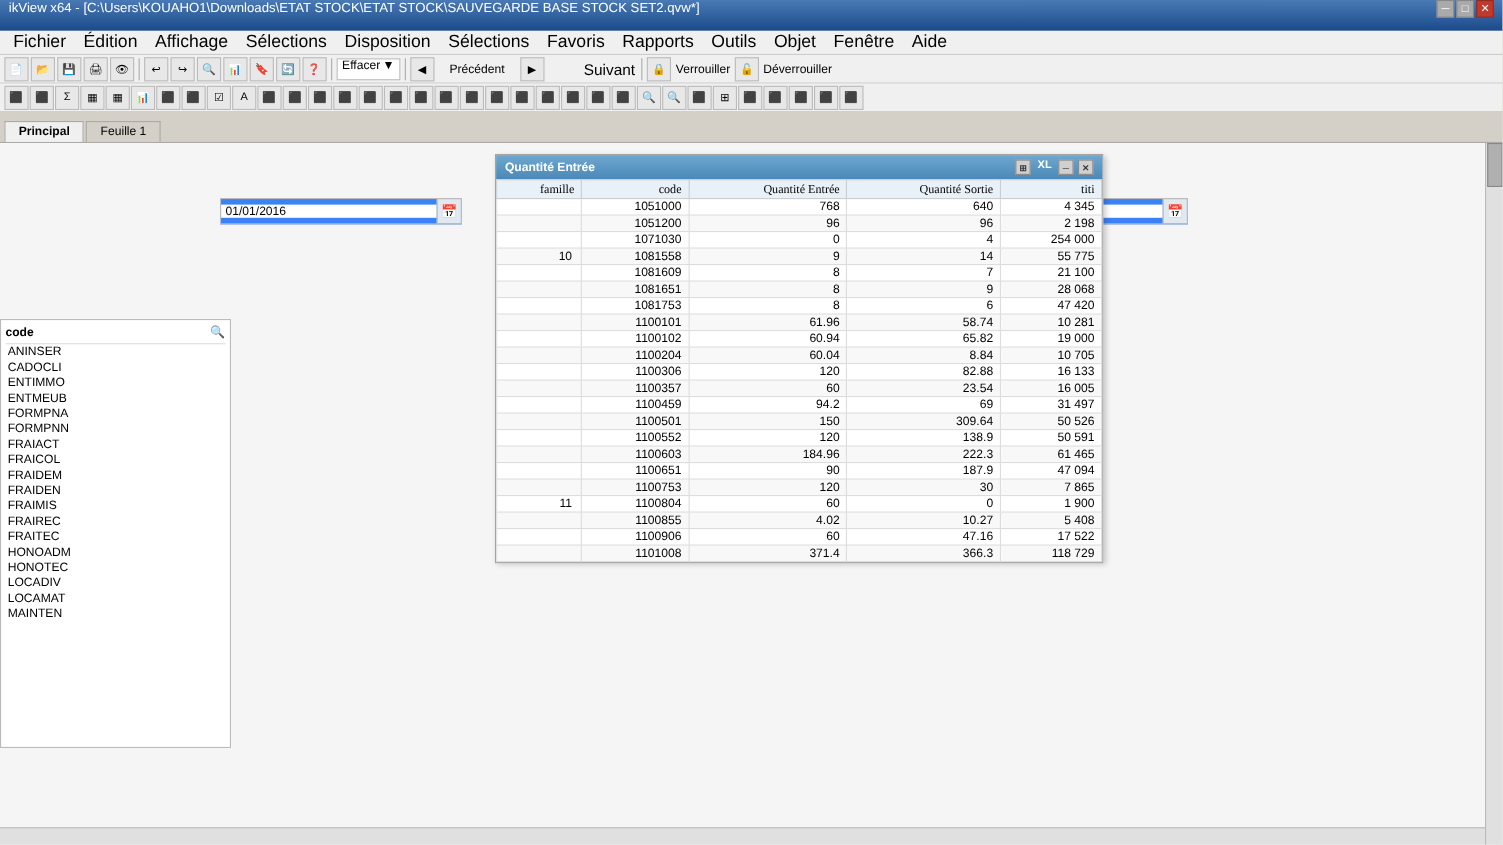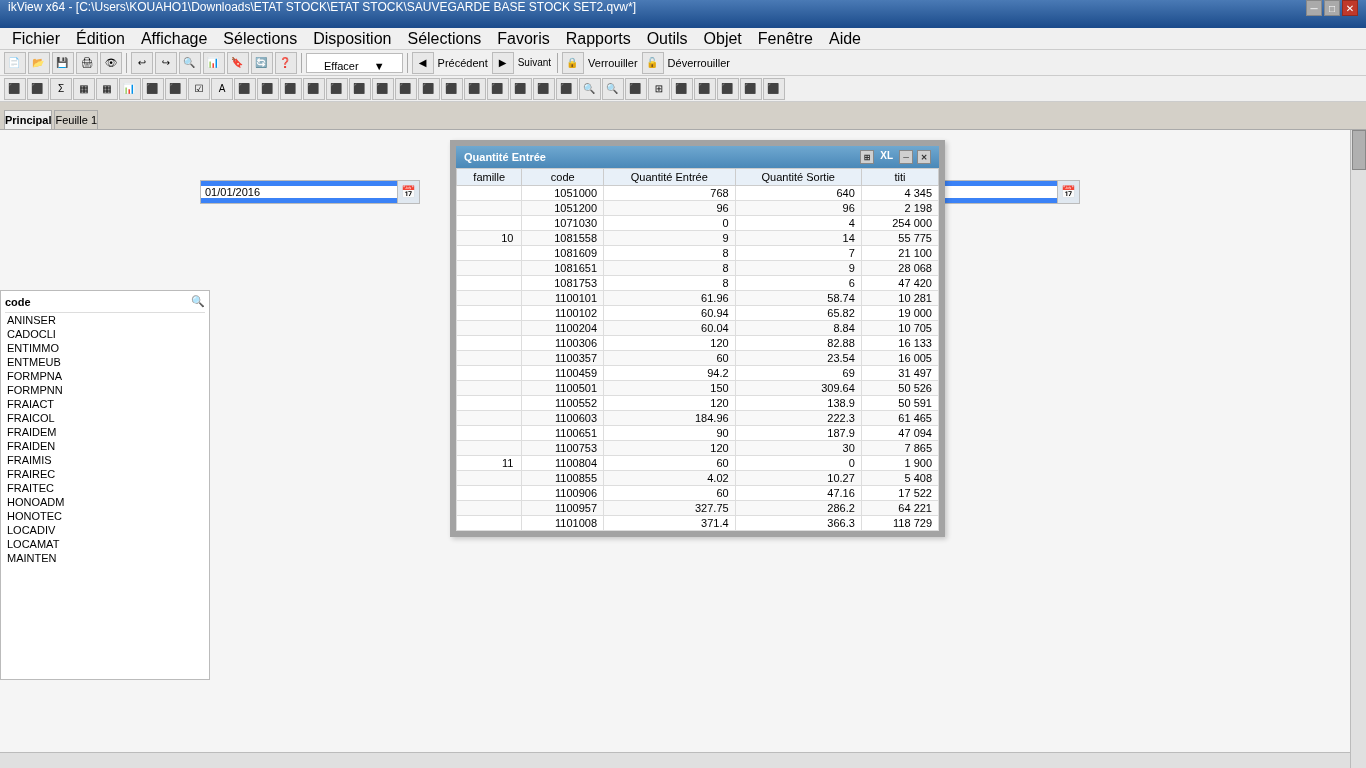--- a/index.html
+++ b/index.html
@@ -58,23 +58,23 @@
     .tb-btn {
       width: 22px; height: 22px;
       background: #e8e8e8;
       border: 1px solid #bbb;
       cursor: pointer;
       display: inline-flex; align-items: center; justify-content: center;
       font-size: 10px;
     }
     .tb-separator { width: 1px; height: 20px; background: #aaa; margin: 0 2px; }
     .tb-dropdown {
-      display: flex; align-items: flex-end;
+      display: flex; align-items: flex-start;
       background: #fff; border: 1px solid #bbb;
-      height: 20px; padding: 0 17px; cursor: pointer; gap: 15px;
+      height: 20px; padding: 0 4px; cursor: pointer; gap: 2px;
     }
 
     
     #toolbar2 {
       background: #f0f0f0;
       border-bottom: 1px solid #ccc;
       height: 26px;
       display: flex;
       align-items: center;
       padding: 0 4px;
@@ -87,21 +87,21 @@
       height: 28px;
       display: flex;
       align-items: flex-end;
       padding: 0 4px;
       border-bottom: 1px solid #aaa;
     }
     .tab {
       background: #d4d0c8;
       border: 1px solid #aaa;
       border-bottom: none;
-      padding: 3px 0;
+      padding: 3px 12px;
       cursor: pointer;
       font-size: 11px;
       margin-right: 2px;
     }
     .tab.active {
       background: #f0f0f0;
       font-weight: bold;
     }
 
     
@@ -170,23 +170,23 @@
       padding: 1px 2px;
       cursor: pointer;
       font-size: 11px;
     }
 
     
     #data-panel {
       position: absolute;
       top: 10px;
       left: 450px;
-      width: 495px;
+      width: 553px;
       background: white;
-      border: 6px solid #a3a3a3;
+      border: 1px solid #a3a3a3;
       box-shadow: 2px 2px 5px rgba(0,0,0,0.2);
     }
     .data-panel-header {
       background: linear-gradient(to bottom, #6fa8d0, #4a88b8);
       color: white;
       padding: 4px 8px;
       font-weight: bold;
       display: flex;
       align-items: center;
       justify-content: space-between;
@@ -207,23 +207,24 @@
     
     .data-table {
       width: 100%;
       border-collapse: collapse;
       font-size: 11px;
     }
     .data-table th {
       background: #e8f0f8;
       border: 1px solid #ccc;
       padding: 2px 6px;
-      text-align: center;
+      text-align: right;
       font-weight: normal;
       white-space: nowrap;
+      font-family: Liberation Serif, serif;
     }
     .data-table td {
       border: 1px solid #ddd;
       padding: 1px 6px;
       white-space: nowrap;
     }
     .data-table tr:nth-child(even) { background: #f8f8f8; }
     .data-table td.num { text-align: right; }
     .data-table td.family { text-align: right; padding-right: 8px; }
 
@@ -299,23 +300,23 @@
   <div class="tb-btn">🔖</div>
   <div class="tb-btn">🔄</div>
   <div class="tb-btn">❓</div>
   <div class="tb-separator"></div>
   <div class="tb-dropdown">
     <span>Effacer</span>
     <span>▼</span>
   </div>
   <div class="tb-separator"></div>
   <div class="tb-btn">◀</div>
-  <span style="font-size:11px; padding:0 2px;">Précédent</span>
+  <span style="font-size:11px; padding:0 12px;">Précédent</span>
   <div class="tb-btn">▶</div>
-  <span style="font-size:10px; padding:0 2px;">Suivant</span>
+  <span style="font-size:14px; padding:0 2px;margin-left:32px;">Suivant</span>
   <div class="tb-separator"></div>
   <div class="tb-btn">🔒</div>
   <span style="font-size:11px; padding:0 2px;">Verrouiller</span>
   <div class="tb-btn">🔓</div>
   <span style="font-size:11px; padding:0 2px;">Déverrouiller</span>
 </div>
 
 <div id="toolbar2">
   <div class="tb-btn">⬛</div>
   <div class="tb-btn">⬛</div>
@@ -562,27 +563,20 @@
   </tr>
             <tr>
     <td class="family"></td>
     <td class="num">1100906</td>
     <td class="num">60</td>
     <td class="num">47.16</td>
     <td class="num">17 522</td>
   </tr>
             <tr>
     <td class="family"></td>
-    <td class="num">1100957</td>
-    <td class="num">327.75</td>
-    <td class="num">286.2</td>
-    <td class="num">64 221</td>
-  </tr>
-            <tr>
-    <td class="family"></td>
     <td class="num">1101008</td>
     <td class="num">371.4</td>
     <td class="num">366.3</td>
     <td class="num">118 729</td>
   </tr>
           </tbody>
       </table>
     </div>
   </div>
 

